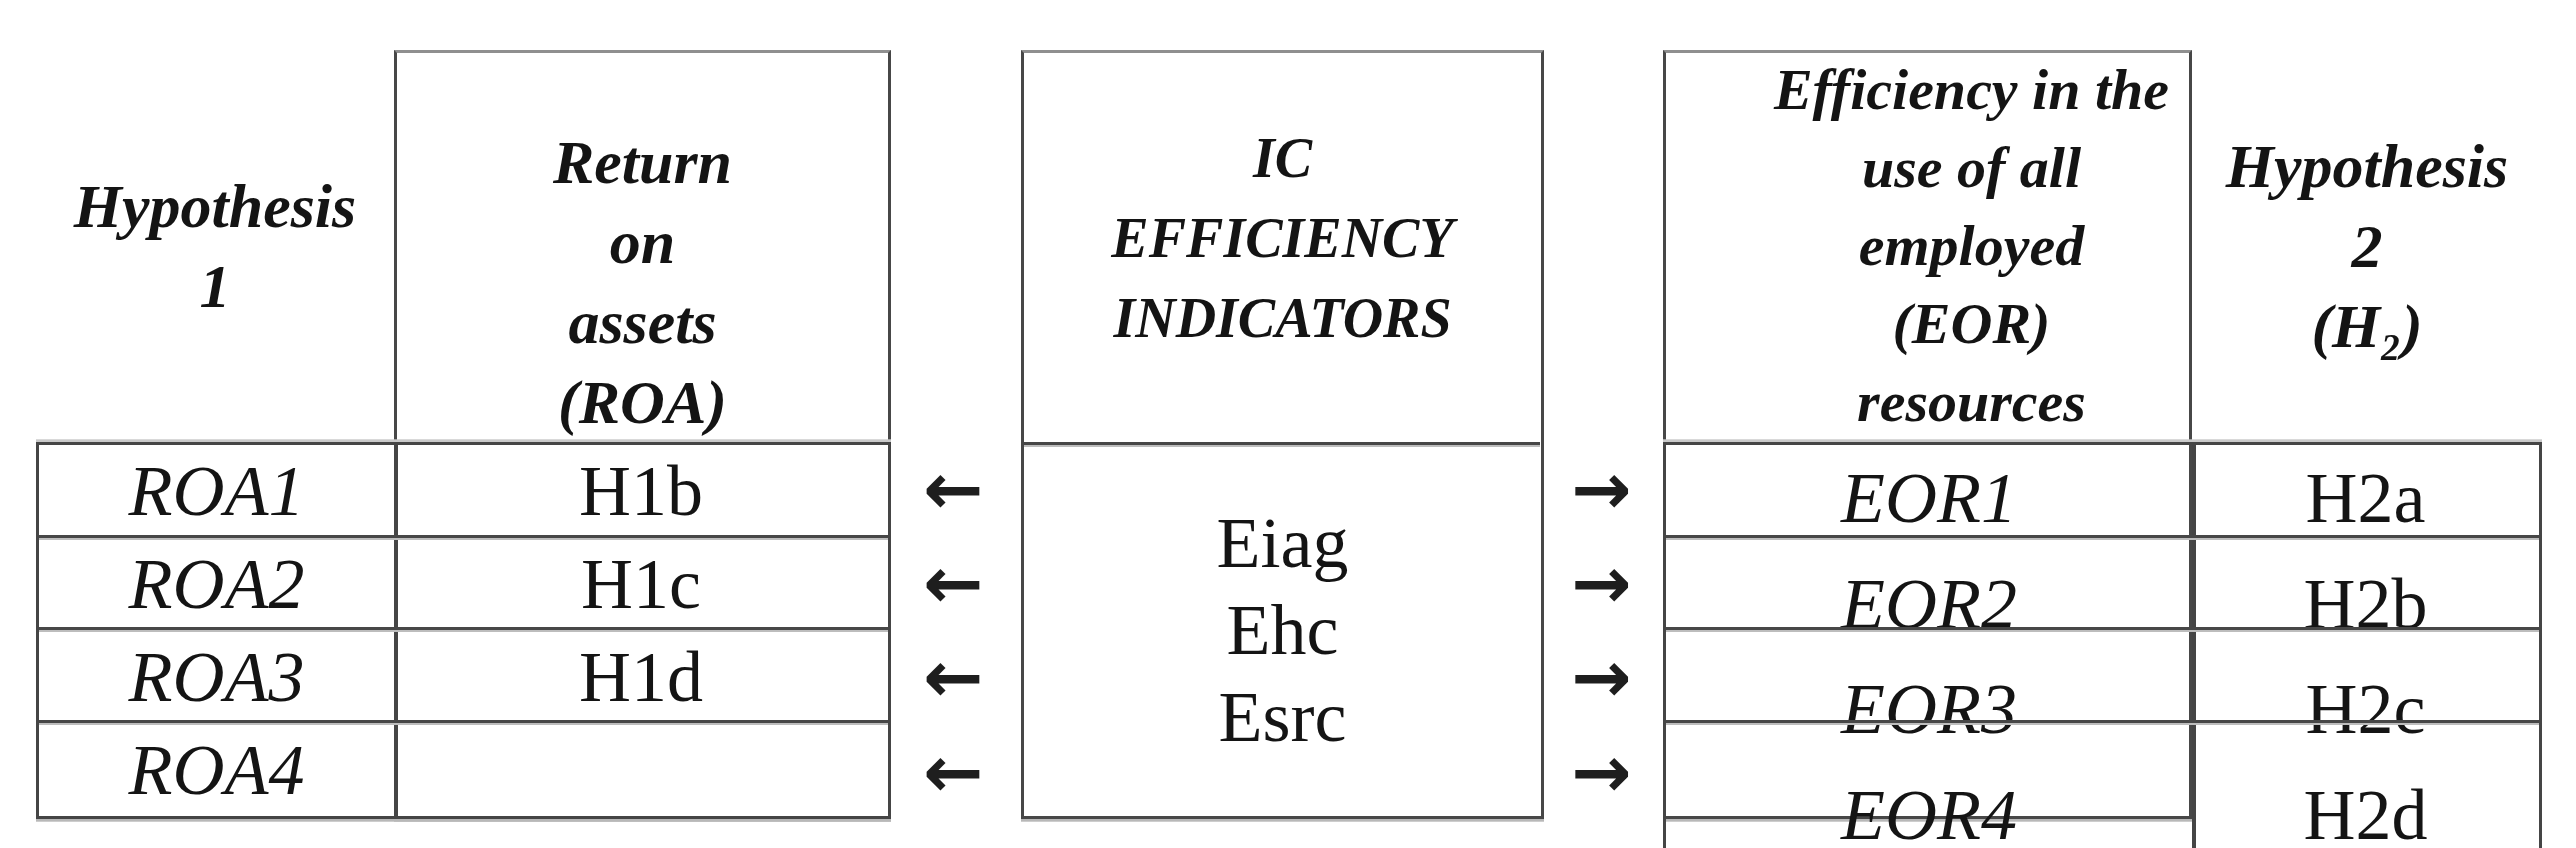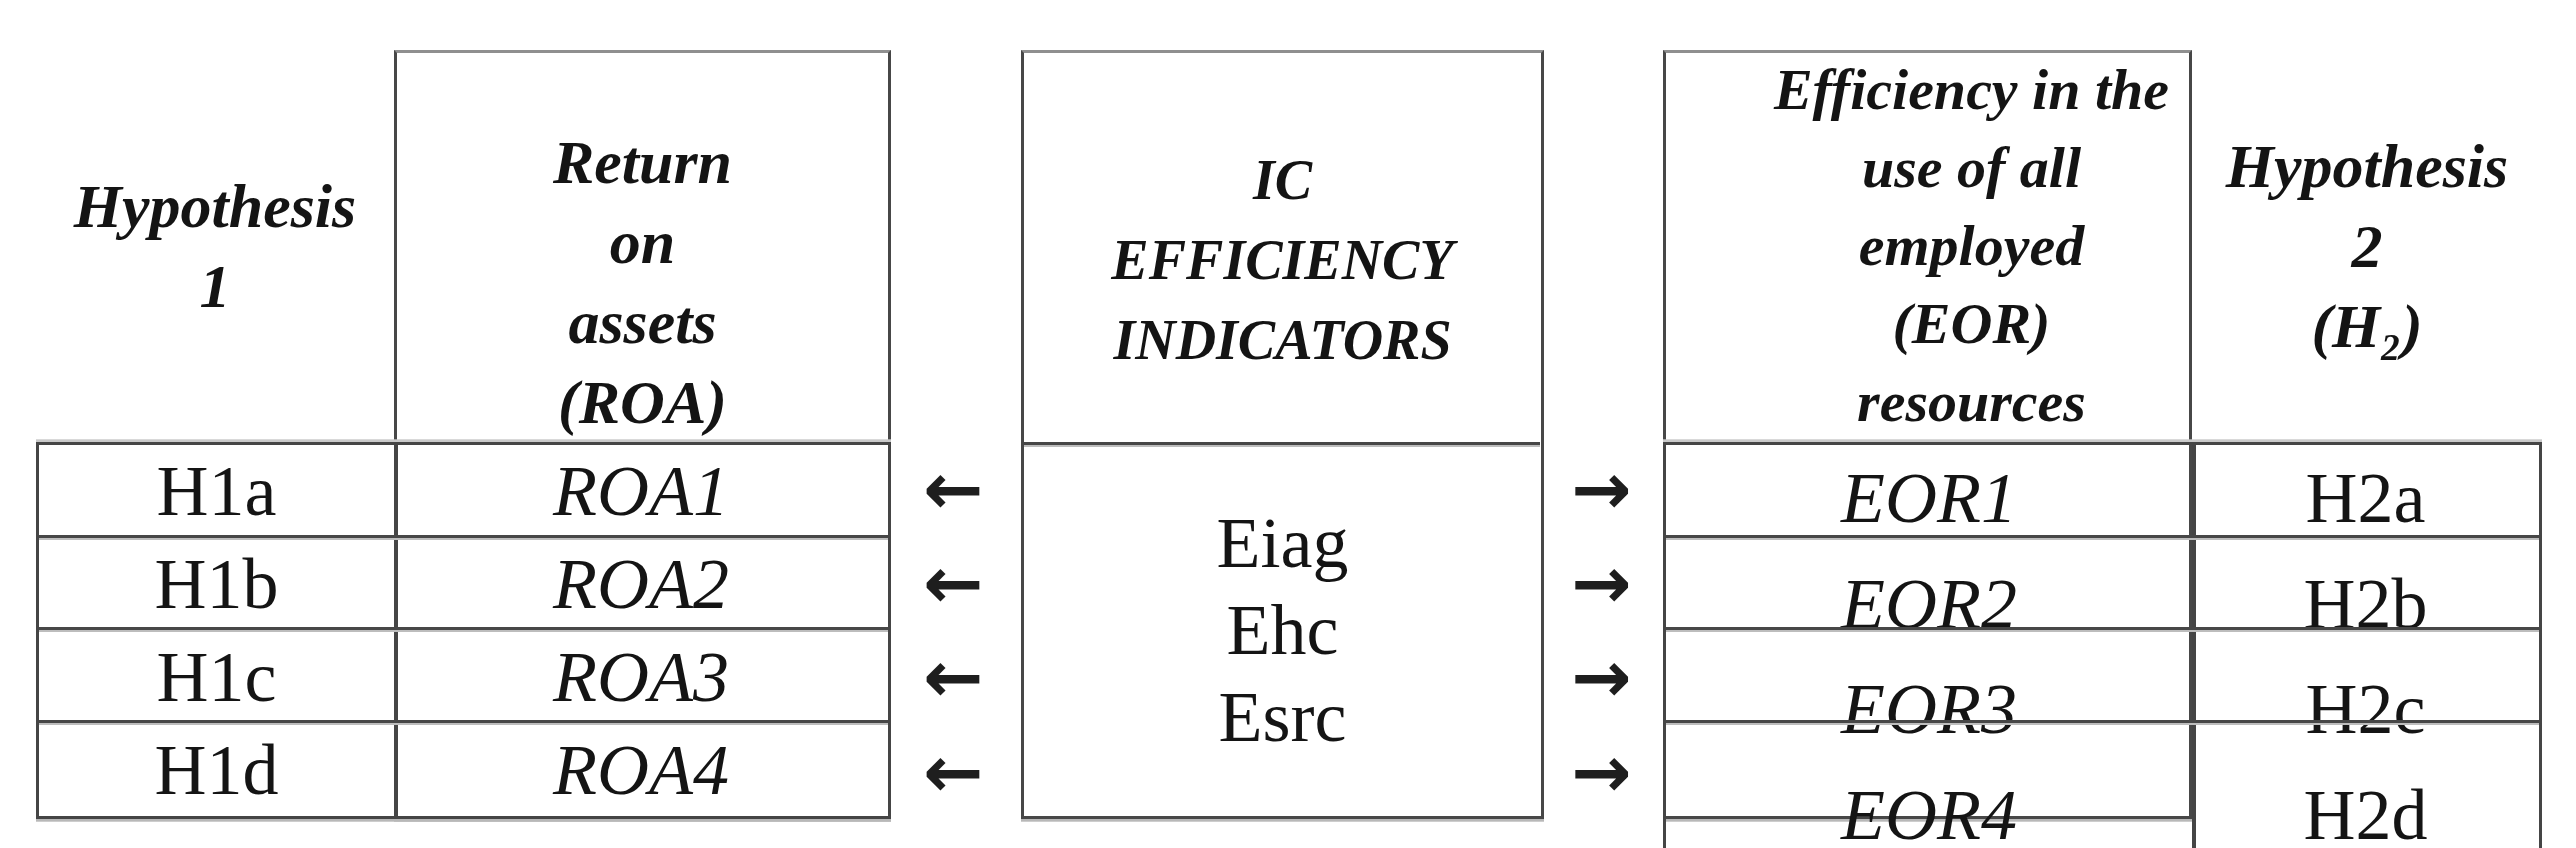--- a/index.html
+++ b/index.html
@@ -117,21 +117,21 @@
   #left-rows     { left: 36px;   top: 442px; width: 855px; height: 377px; }
   #right-rows    { left: 1663px; top: 442px; width: 879px; height: 429px; }
   #left-rows  .vline { left: 355px; }
   #right-rows .vline { left: 526px; }
   .hline.r1 { top: 90px; }
   .hline.r2 { top: 182px; }
   .hline.r3 { top: 275px; }
 
   #h1-header     { left: 36px;   top: 50px; width: 358px; height: 392px; }
   #roa-header    { left: 394px;  top: 50px; width: 497px; height: 464px; }
-  #center-header { left: 1021px; top: 64px; width: 523px; height: 392px; font-style: italic; }
+  #center-header { left: 1021px; top: 42px; width: 523px; height: 392px; font-style: italic; }
   #eor-header    { left: 1663px; top: 50px; width: 617px; height: 392px; }
   #h2-header     { left: 2192px; top: 50px; width: 350px; height: 392px; }
   #indicators    { left: 1021px; top: 445px; width: 523px; height: 370px; }
 
   .arrow.l { left: 899px; }
   .arrow.r { left: 1547px; }
   .arrow.y1 { top: 442px; }
   .arrow.y2 { top: 536px; }
   .arrow.y3 { top: 630px; }
   .arrow.y4 { top: 725px; }
@@ -179,21 +179,20 @@
   </div>
 
   <div class="indicators" id="indicators">
     <div>Eiag</div>
     <div>Ehc</div>
     <div>Esrc</div>
   </div>
 
   <div class="rows-table" id="left-rows">
     <div class="cellgrid left">
-      <div class="cell">H1a</div>
       <div class="cell it">ROA1</div>
       <div class="cell">H1b</div>
       <div class="cell it">ROA2</div>
       <div class="cell">H1c</div>
       <div class="cell it">ROA3</div>
       <div class="cell">H1d</div>
       <div class="cell it">ROA4</div>
     </div>
     <div class="vline"></div>
     <div class="hline r1"></div>

